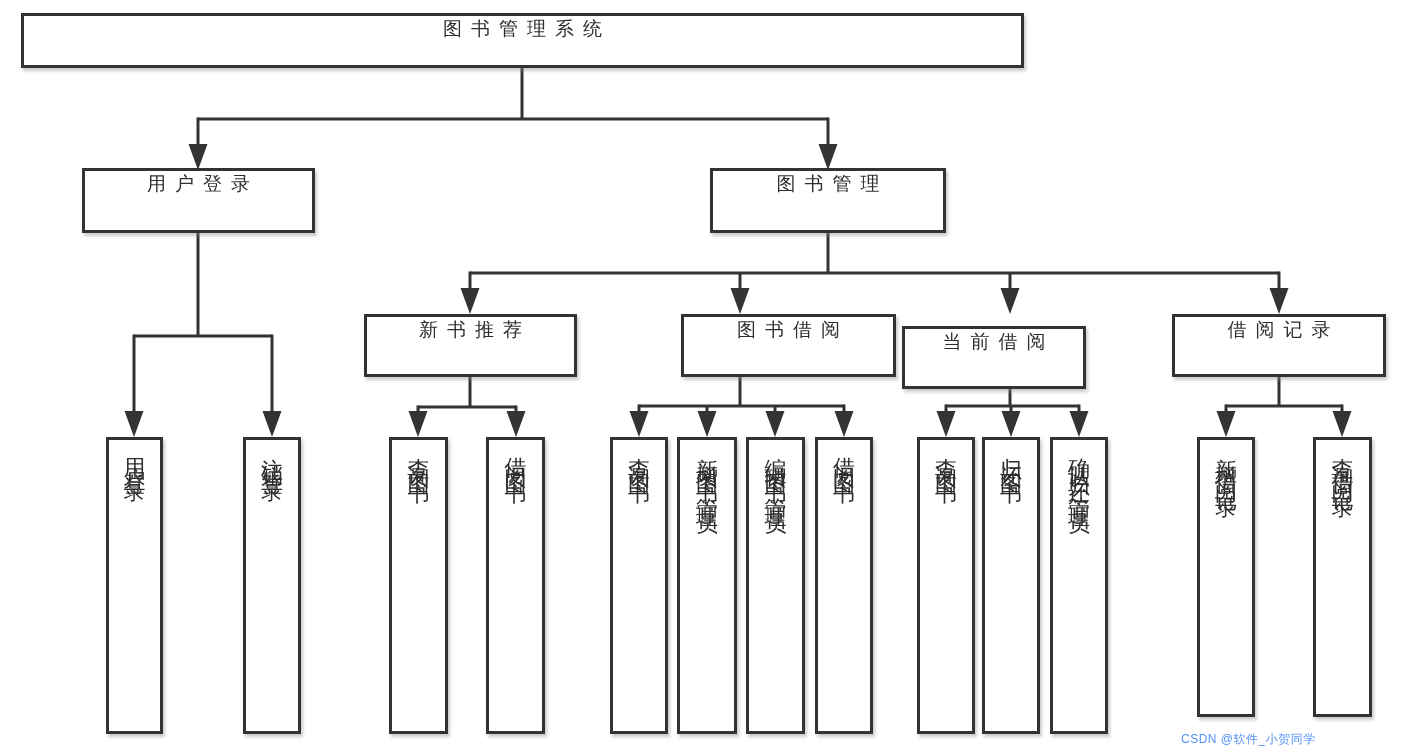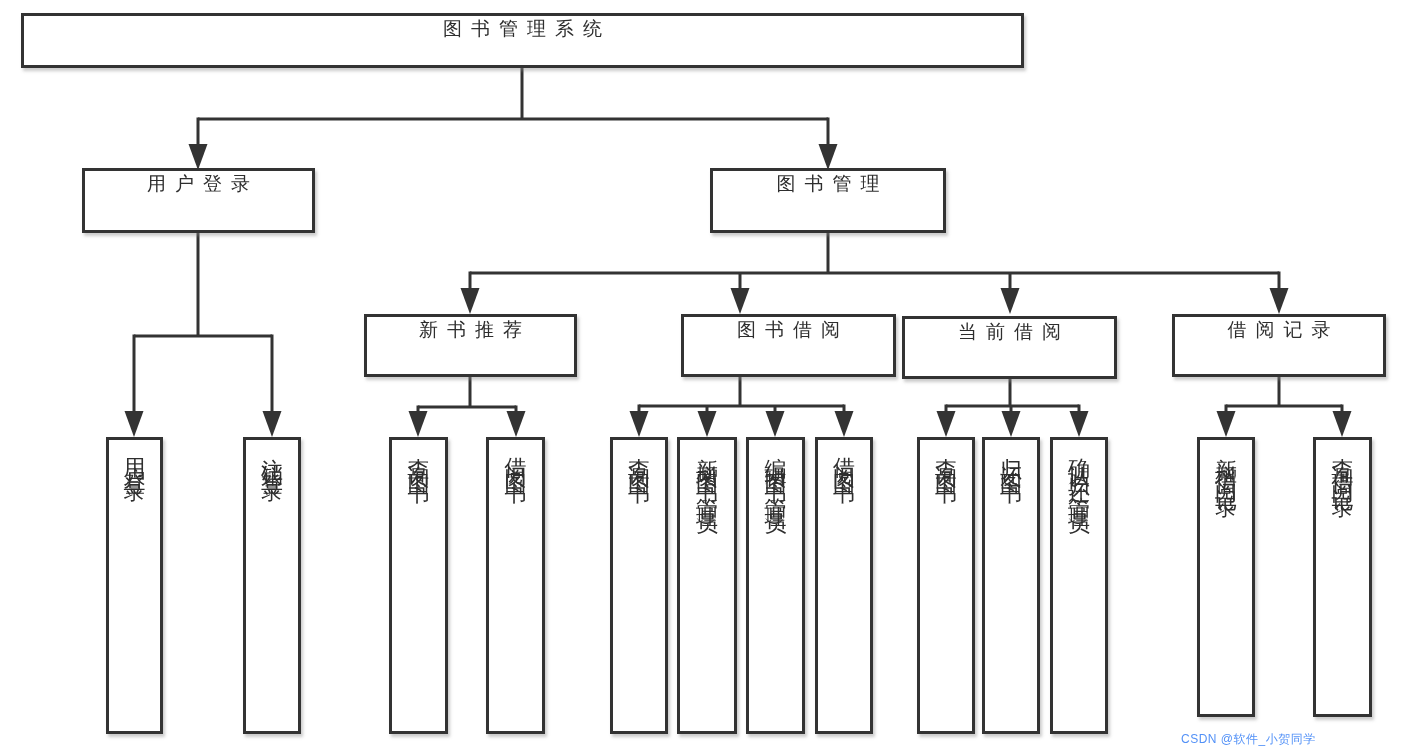--- a/index.html
+++ b/index.html
@@ -149,21 +149,21 @@
   <div class="node h" style="left:364px; top:314px; width:213px; height:63px;">
     <span>新书推荐</span>
   </div>
 
   <div class="node h" style="left:710px; top:168px; width:236px; height:65px;">
     <span>图书管理</span>
   </div>
   <div class="node h" style="left:633px; top:314px; width:215px; height:63px;margin-left:48px;">
     <span>图书借阅</span>
   </div>
-  <div class="node h" style="left:902px; top:316px; width:215px; height:63px;">
+  <div class="node h" style="left:902px; top:326px; width:184px; height:63px;">
     <span>当前借阅</span>
   </div>
   <div class="node h" style="left:1172px; top:314px; width:214px; height:63px;">
     <span>借阅记录</span>
   </div>
 
   <div class="node v" style="left:106px; top:437px; width:57px; height:297px;">
     <span class="vtext">用户登录</span>
   </div>
   <div class="node v" style="left:243px; top:437px; width:58px; height:297px;">

